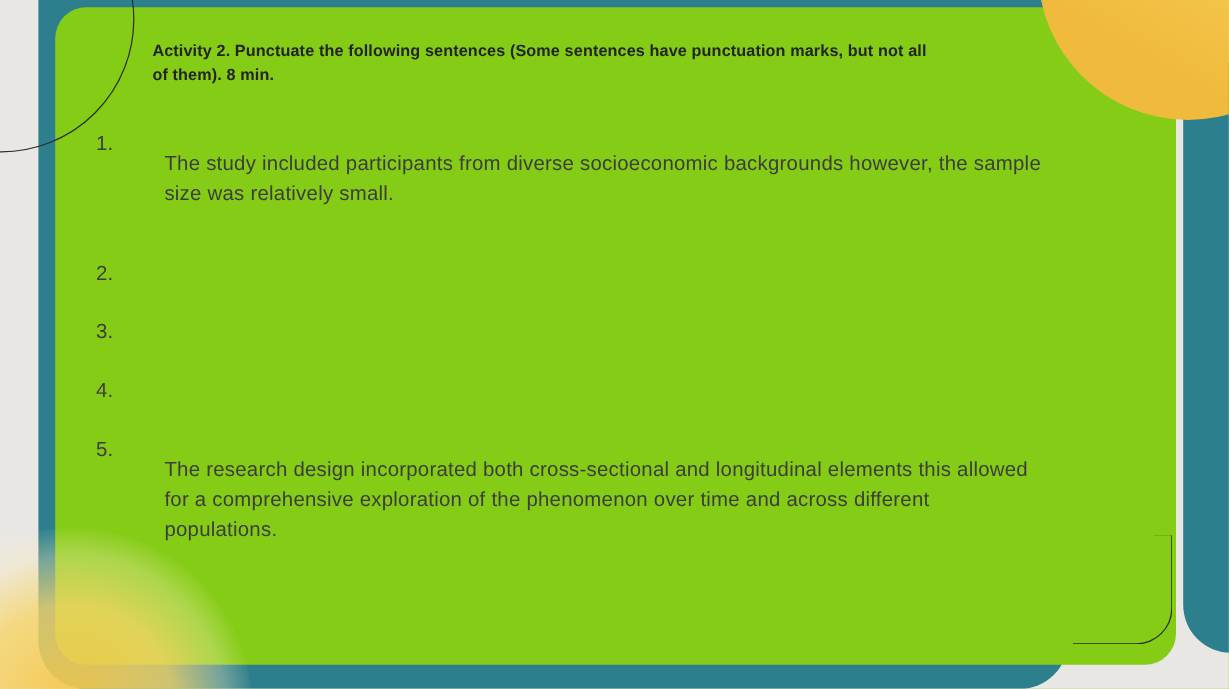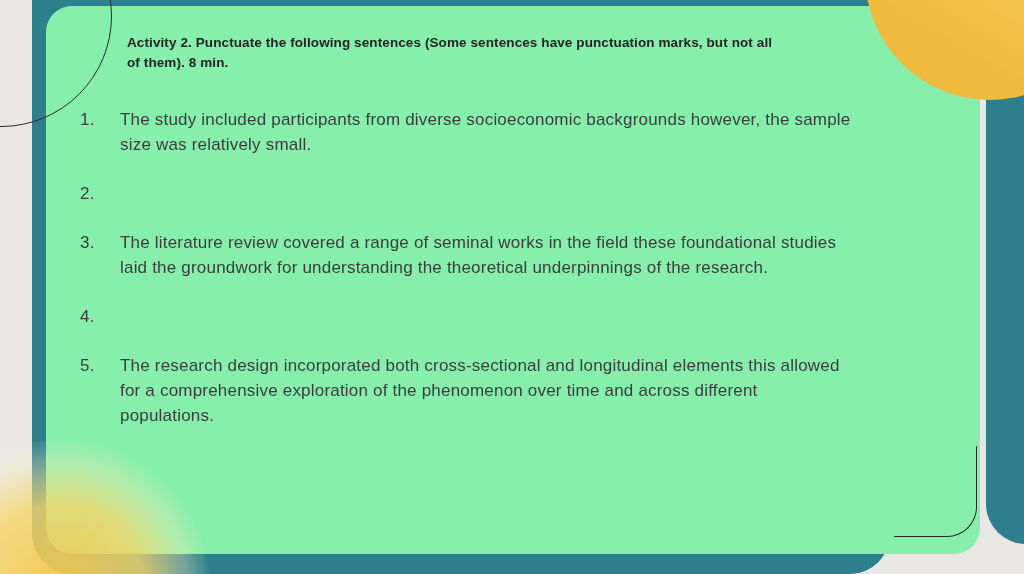--- a/index.html
+++ b/index.html
@@ -28,21 +28,21 @@
     background: #2d7f8e;
     border-radius: 40px 0 0 40px;
     z-index: 1;
   }
 
   
   .card {
     position: absolute;
     left: 46px; top: 6px;
     width: 934px; height: 548px;
-    background: #86efac;
+    background: #84cc16;
     border-radius: 26px;
     z-index: 2;
     box-sizing: border-box;
     padding: 27px 40px 0 34px;
   }
 
   
   .outline-circle {
     left: -110px; top: -95px;
     width: 220px; height: 220px;
@@ -100,21 +100,21 @@
 
   .item {
     display: flex;
     margin-bottom: 24px;
     font-size: 17px;
     line-height: 25px;
     color: #3d3d3d;
     letter-spacing: 0.2px;
   }
   .num { flex: 0 0 40px; width: 40px; }
-  .txt { margin: 0; white-space: pre-line; }
+  .txt { margin: 17px; white-space: pre-line; }
 </style>
 </head>
 <body>
 
 <div class="decor teal-a"></div>
 <div class="decor teal-b"></div>
 
 <div class="card">
   <h1 class="title">Activity 2. Punctuate the following sentences (Some sentences have punctuation marks, but not all
 of them). 8 min.</h1>
@@ -123,22 +123,20 @@
     <div class="item">
       <span class="num">1.</span>
       <p class="txt">The study included participants from diverse socioeconomic backgrounds however, the sample
 size was relatively small.</p>
     </div>
     <div class="item">
       <span class="num">2.</span>
     </div>
     <div class="item">
       <span class="num">3.</span>
-      <p class="txt">The literature review covered a range of seminal works in the field these foundational studies
-laid the groundwork for understanding the theoretical underpinnings of the research.</p>
     </div>
     <div class="item">
       <span class="num">4.</span>
     </div>
     <div class="item">
       <span class="num">5.</span>
       <p class="txt">The research design incorporated both cross-sectional and longitudinal elements this allowed
 for a comprehensive exploration of the phenomenon over time and across different
 populations.</p>
     </div>

